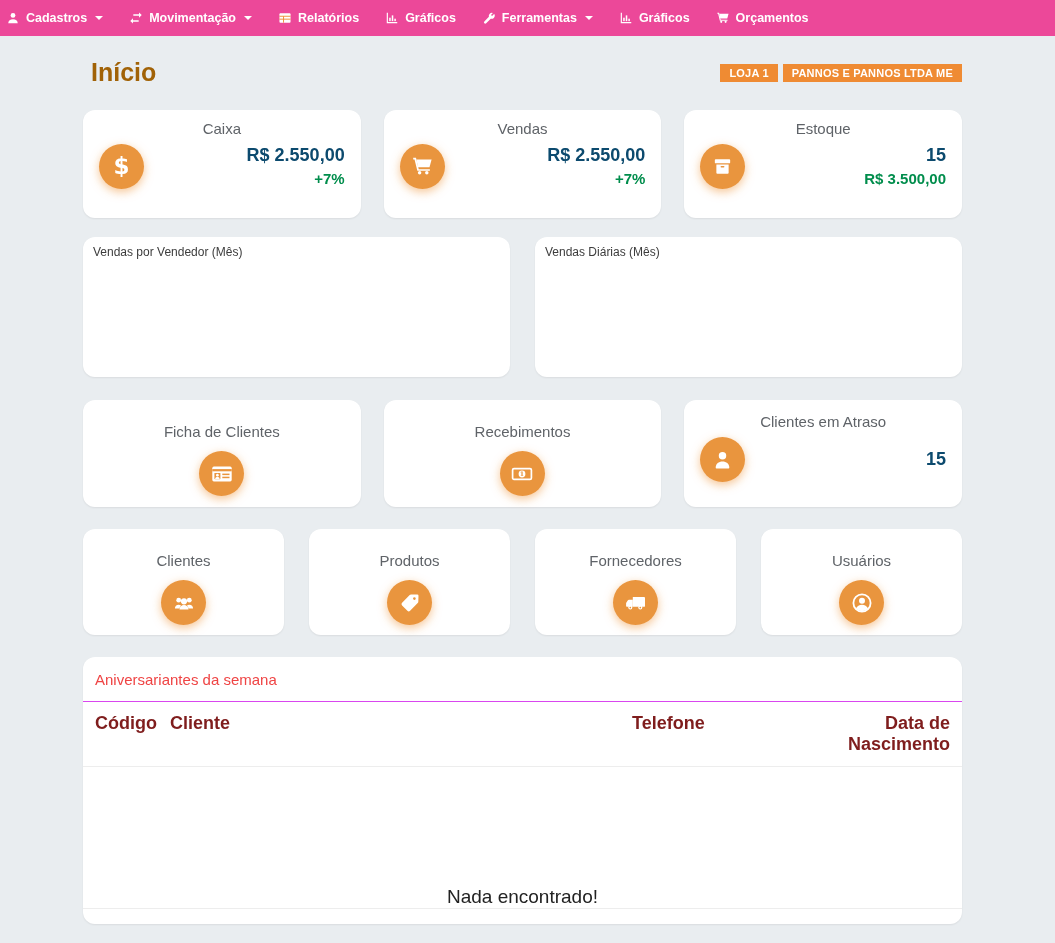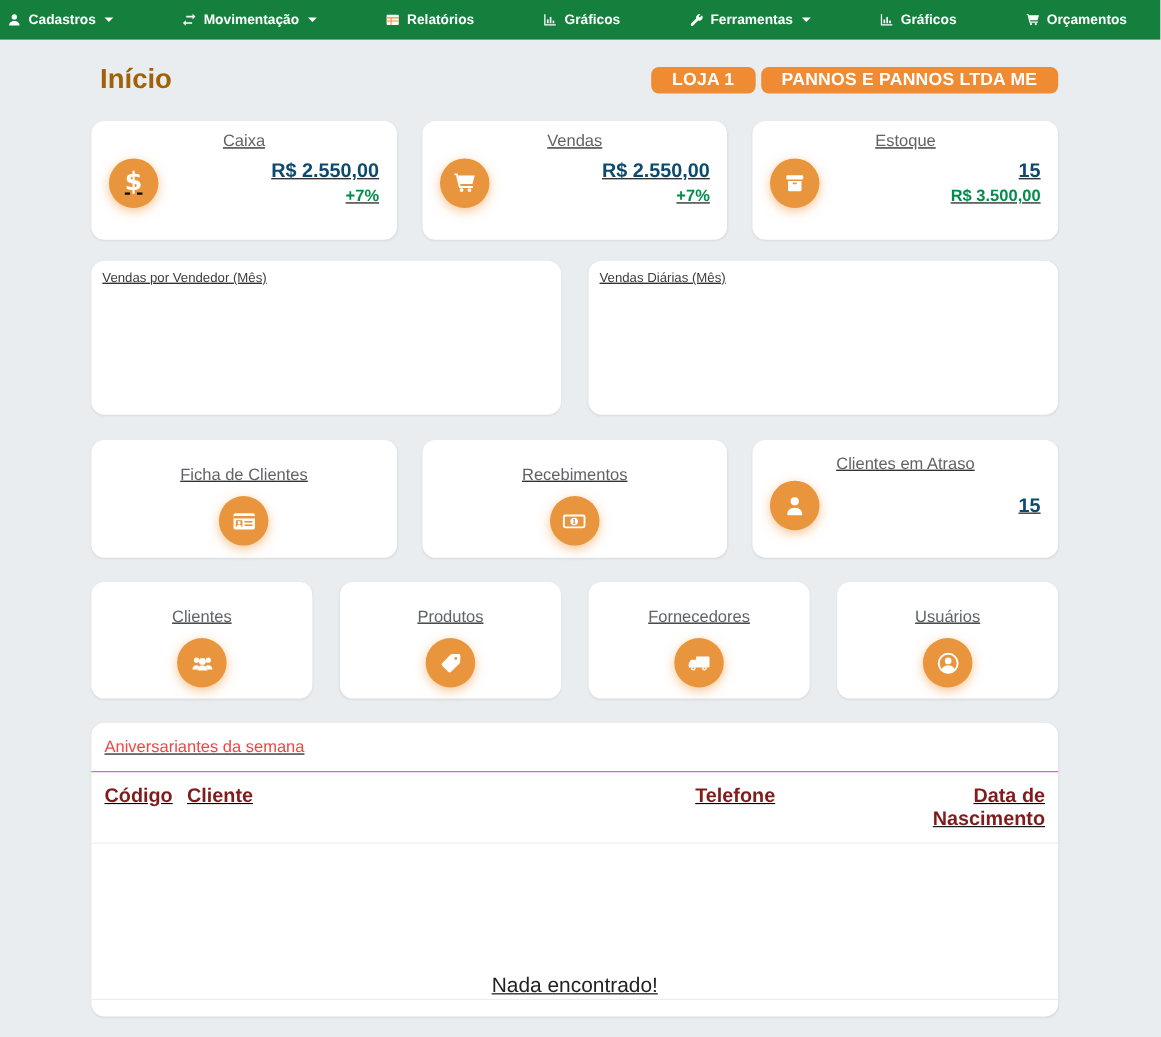--- a/index.html
+++ b/index.html
@@ -6,24 +6,23 @@
   html, body { margin: 0; padding: 0; }
   body {
     width: 1055px; height: 943px;
     background: #E9EDF0;
     font-family: "Liberation Sans", "DejaVu Sans", sans-serif;
     overflow: hidden;
   }
 
   
   .navbar {
-    height: 36px; background: #15803d;
+    height: 36px; background: #ec4899;
     display: flex; align-items: center;
     overflow: hidden;
-    gap: 36px;
   }
   .nav-item {
     display: flex; align-items: center; gap: 6px;
     height: 100%; padding: 0 13px;
     color: #fff; font-size: 12.5px; font-weight: 700;
     cursor: pointer; white-space: nowrap;
   }
   .nav-item:first-child { margin-left: -7px; }
   .nav-item svg { display: block; }
   .caret {
@@ -37,28 +36,27 @@
   .container { width: 879px; margin-left: 83px; padding-bottom: 52px; }
 
   .page-header {
     display: flex; align-items: center; justify-content: space-between;
     margin: 14px 0 15px 0;
   }
   .page-title { font-size: 25px; font-weight: 700; color: #a16207; margin: 8px; }
   .badges { display: flex; gap: 5px; }
   .badge {
     background: #EF8B33; color: #fff;
-    font-size: 16px; font-weight: 700; letter-spacing: .2px;
-    padding: 3px 19px; border-radius: 7px; cursor: pointer;
+    font-size: 11px; font-weight: 700; letter-spacing: .2px;
+    padding: 3px 9px; border-radius: 0; cursor: pointer;
   }
 
   .card {
     background: #fff; border-radius: 12px;
     box-shadow: 0 1px 2px rgba(0,0,0,.07);
-    text-decoration: underline;
   }
 
   
   .stats-row { display: grid; grid-template-columns: repeat(3, 1fr); gap: 23px; }
   .stat-card { height: 108px; padding: 10px 16px; }
   .stat-title { text-align: center; font-size: 15px; color: #5f6368; }
   .stat-body { display: flex; align-items: center; margin-top: 7px; }
   .icon-circle {
     width: 45px; height: 45px; border-radius: 50%;
     background: #E9953E;

